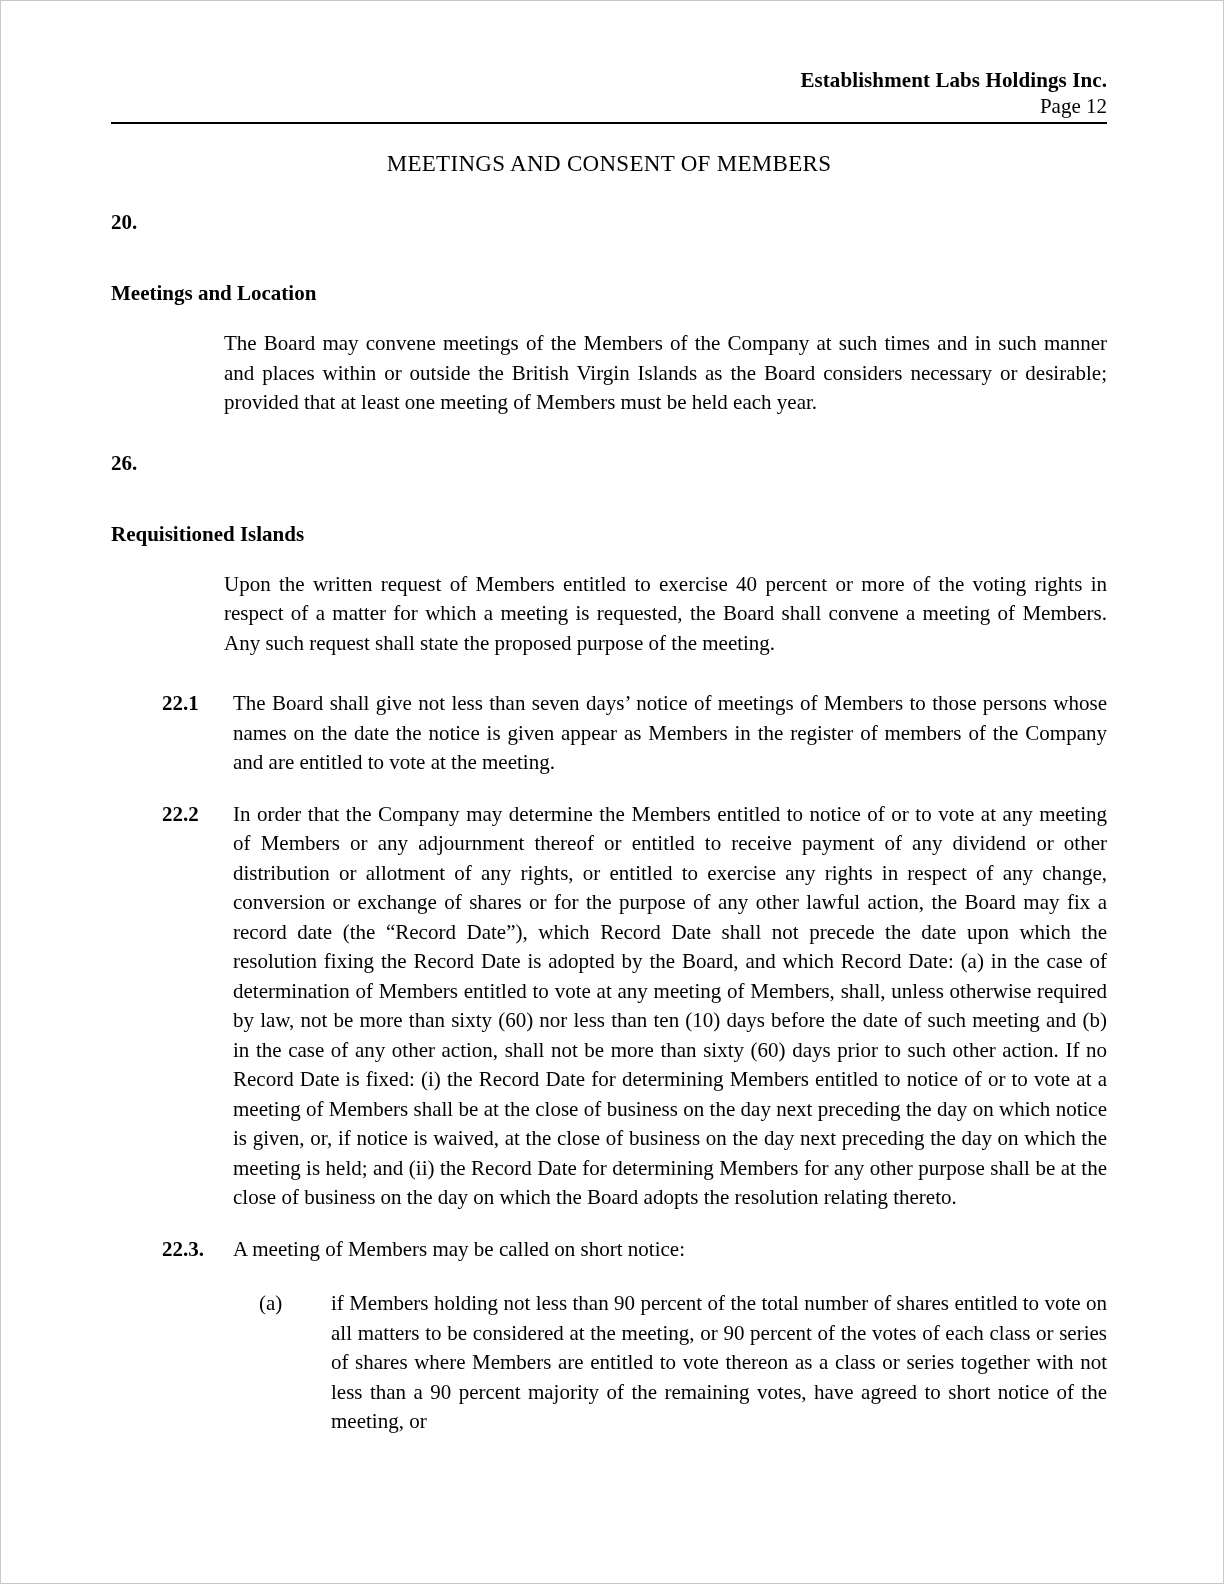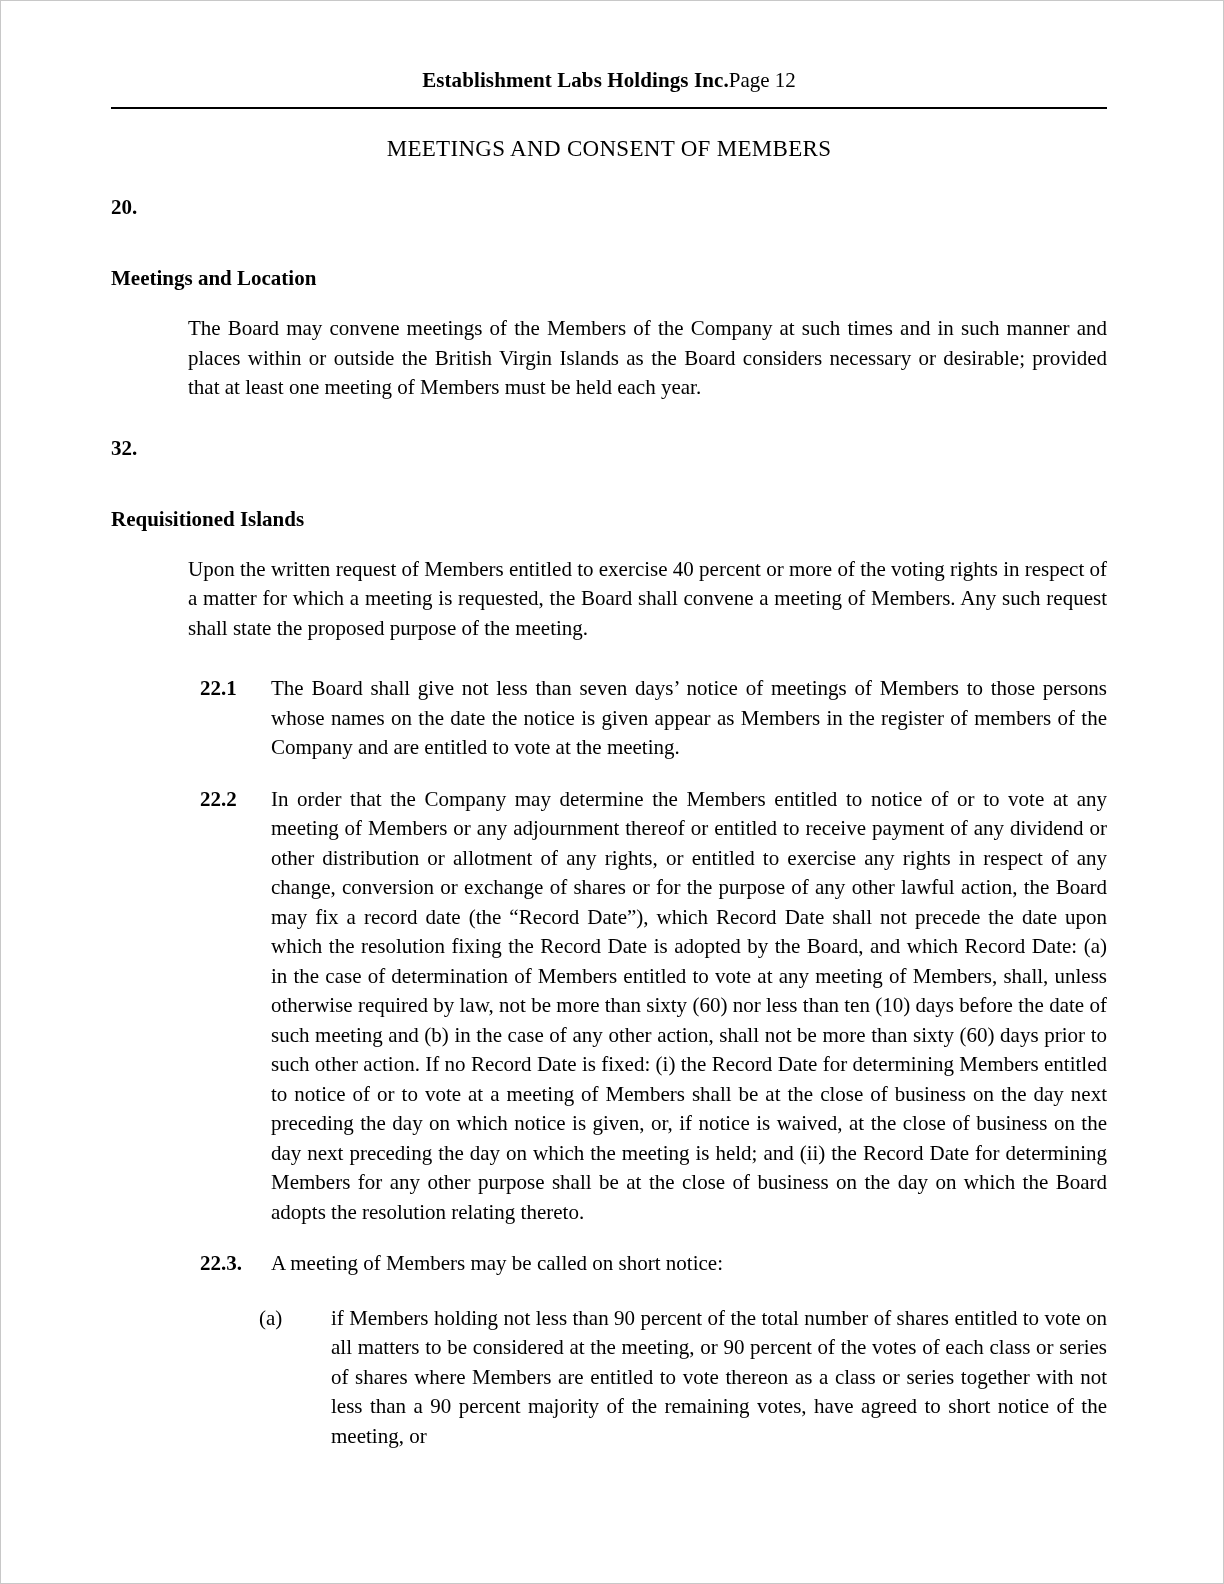--- a/index.html
+++ b/index.html
@@ -29,21 +29,22 @@
     width: 996px;
   }
 
   
   .running-header {
     display: flex;
     justify-content: center;
     align-items: flex-end;
     font-size: 21px;
     line-height: 26px;
-    padding-bottom: 14px;
+    padding-bottom: 3px;
+    flex-direction: column;
   }
   .header-company {
     font-weight: bold;
     letter-spacing: 0.1px;
   }
   .header-page {
     font-weight: normal;
     font-size: 21px;
   }
   .header-rule {
@@ -75,33 +76,33 @@
   }
   .sec-num {
     width: 71px;
     flex: 0 0 71px;
   }
   .sec-title {
     flex: 1 1 auto;
   }
 
   .body-para {
-    margin-left: 77px;
+    margin-left: 113px;
     margin-top: 21px;
     font-size: 21px;
     line-height: 29.5px;
     text-align: justify;
     text-justify: inter-word;
     hyphens: none;
   }
 
   
   .subclause {
     display: flex;
-    margin-left: 89px;
+    margin-left: 51px;
     margin-top: 22px;
     font-size: 21px;
     line-height: 29.5px;
   }
   .sub-num {
     flex: 0 0 71px;
     width: 71px;
     font-weight: bold;
   }
   .sub-text {
@@ -147,21 +148,21 @@
     <div class="section">
       <div class="section-heading">
         <span class="sec-num">20.</span>
         <span class="sec-title">Meetings and Location</span>
       </div>
       <p class="body-para">The Board may convene meetings of the Members of the Company at such times and in such manner and places within or outside the British Virgin Islands as the Board considers necessary or desirable; provided that at least one meeting of Members must be held each year.</p>
     </div>
 
     <div class="section">
       <div class="section-heading">
-        <span class="sec-num">32.</span>
+        <span class="sec-num">26.</span>
         <span class="sec-title">Requisitioned Islands</span>
       </div>
       <p class="body-para">Upon the written request of Members entitled to exercise 40 percent or more of the voting rights in respect of a matter for which a meeting is requested, the Board shall convene a meeting of Members.  Any such request shall state the proposed purpose of the meeting.</p>
     </div>
 
     <div class="section">
 
       <div class="subclause">
         <span class="sub-num">22.1</span>
         <span class="sub-text">The Board shall give not less than seven days’ notice of meetings of Members to those persons whose names on the date the notice is given appear as Members in the register of members of the Company and are entitled to vote at the meeting.</span>

